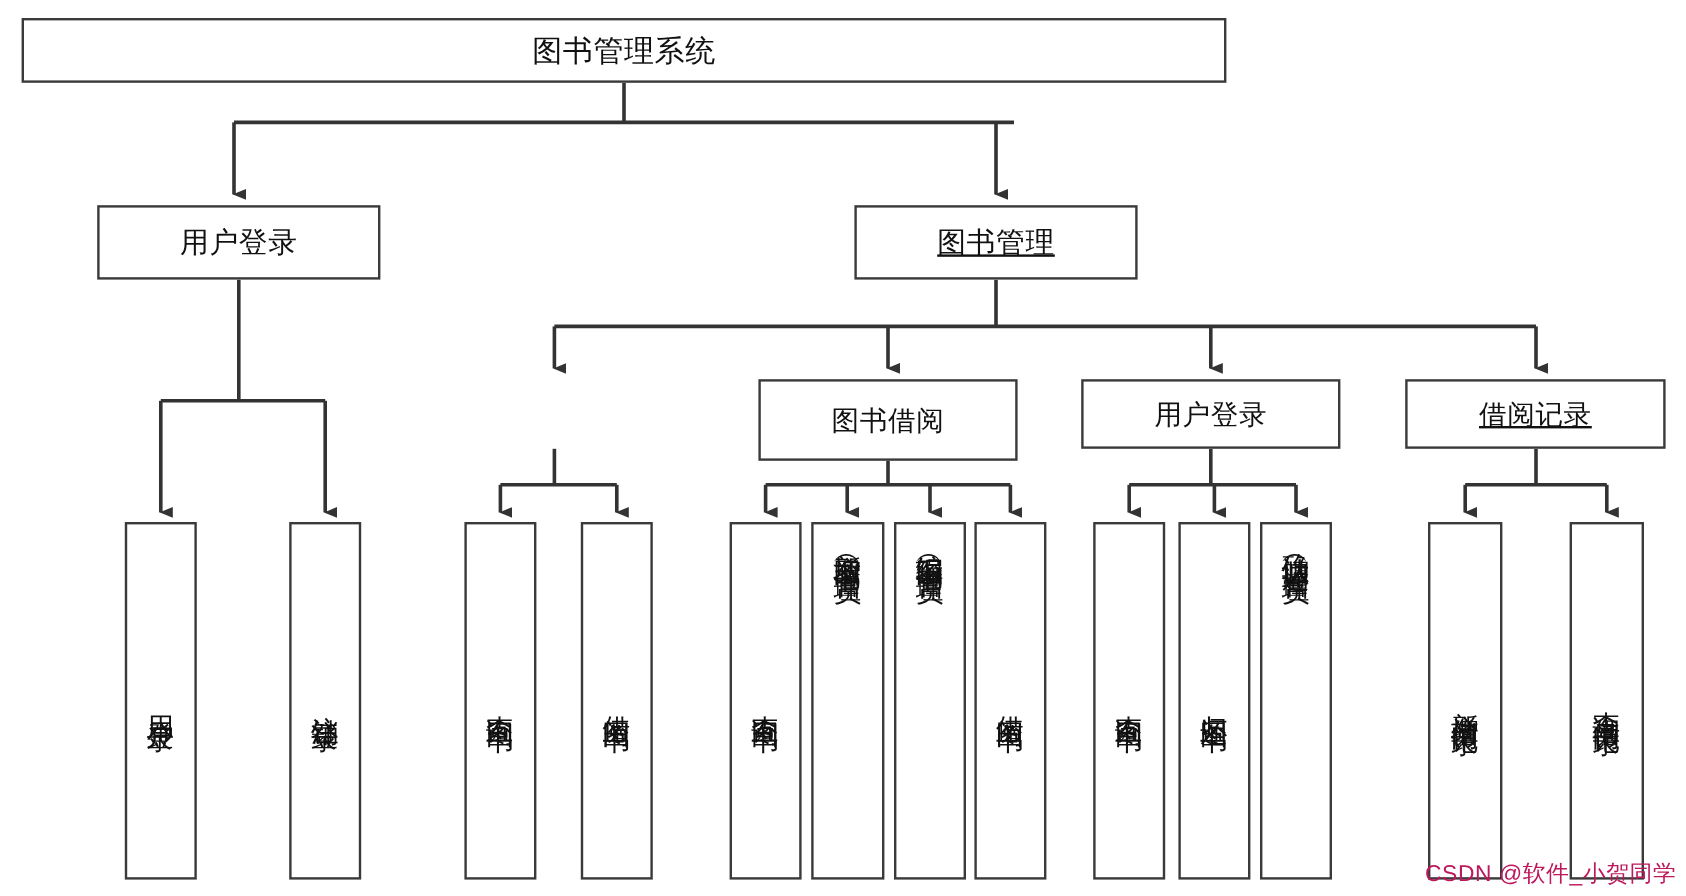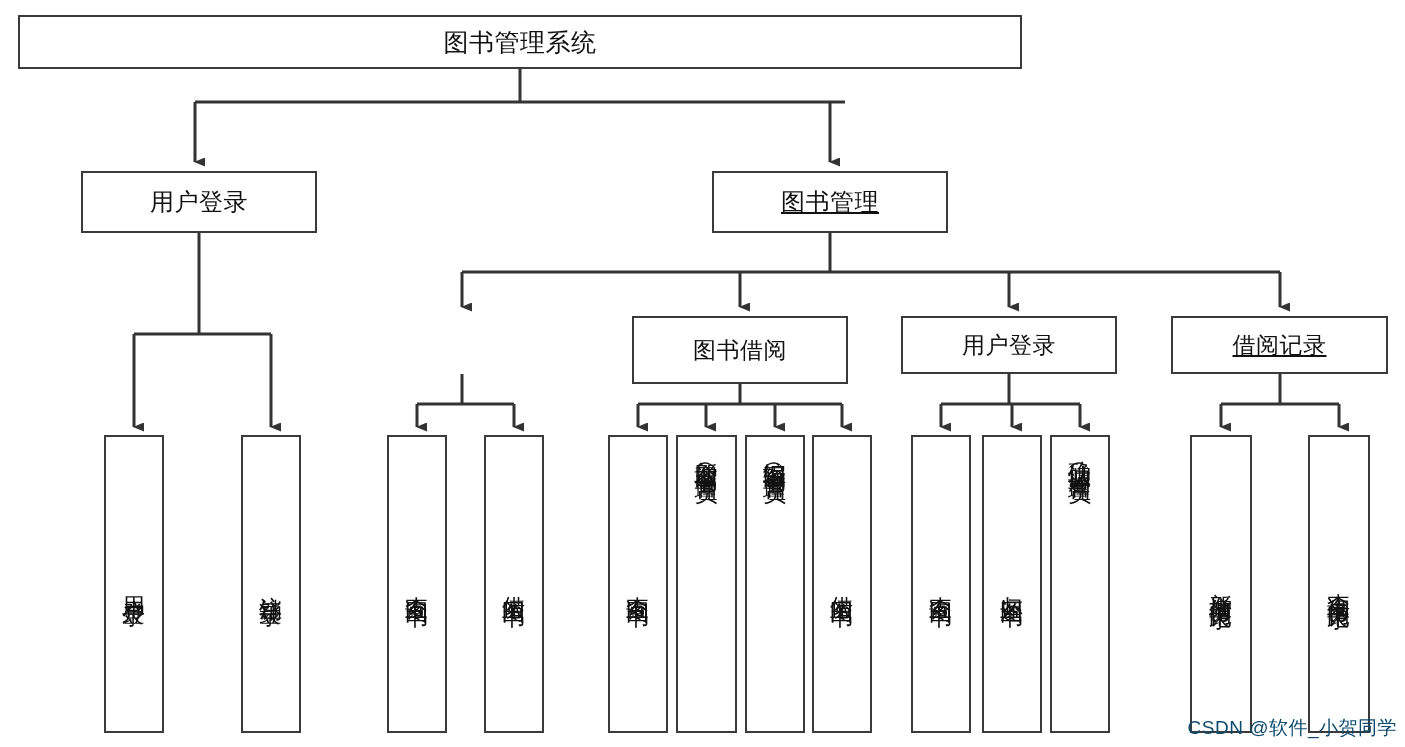--- a/index.html
+++ b/index.html
@@ -71,21 +71,21 @@
     justify-content: center;
   }
   .leaf-inner.top {
     align-items: flex-start;
   }
   #watermark {
     position: absolute;
     right: 8px;
     bottom: 6px;
     font-size: 19px;
-    color: #0c4a6e;
+    color: #be185d;
     letter-spacing: 0.5px;
     white-space: nowrap;
     pointer-events: none;
   }
 </style>
 </head>
 <body>
 
 <div id="diagram-root">
 

